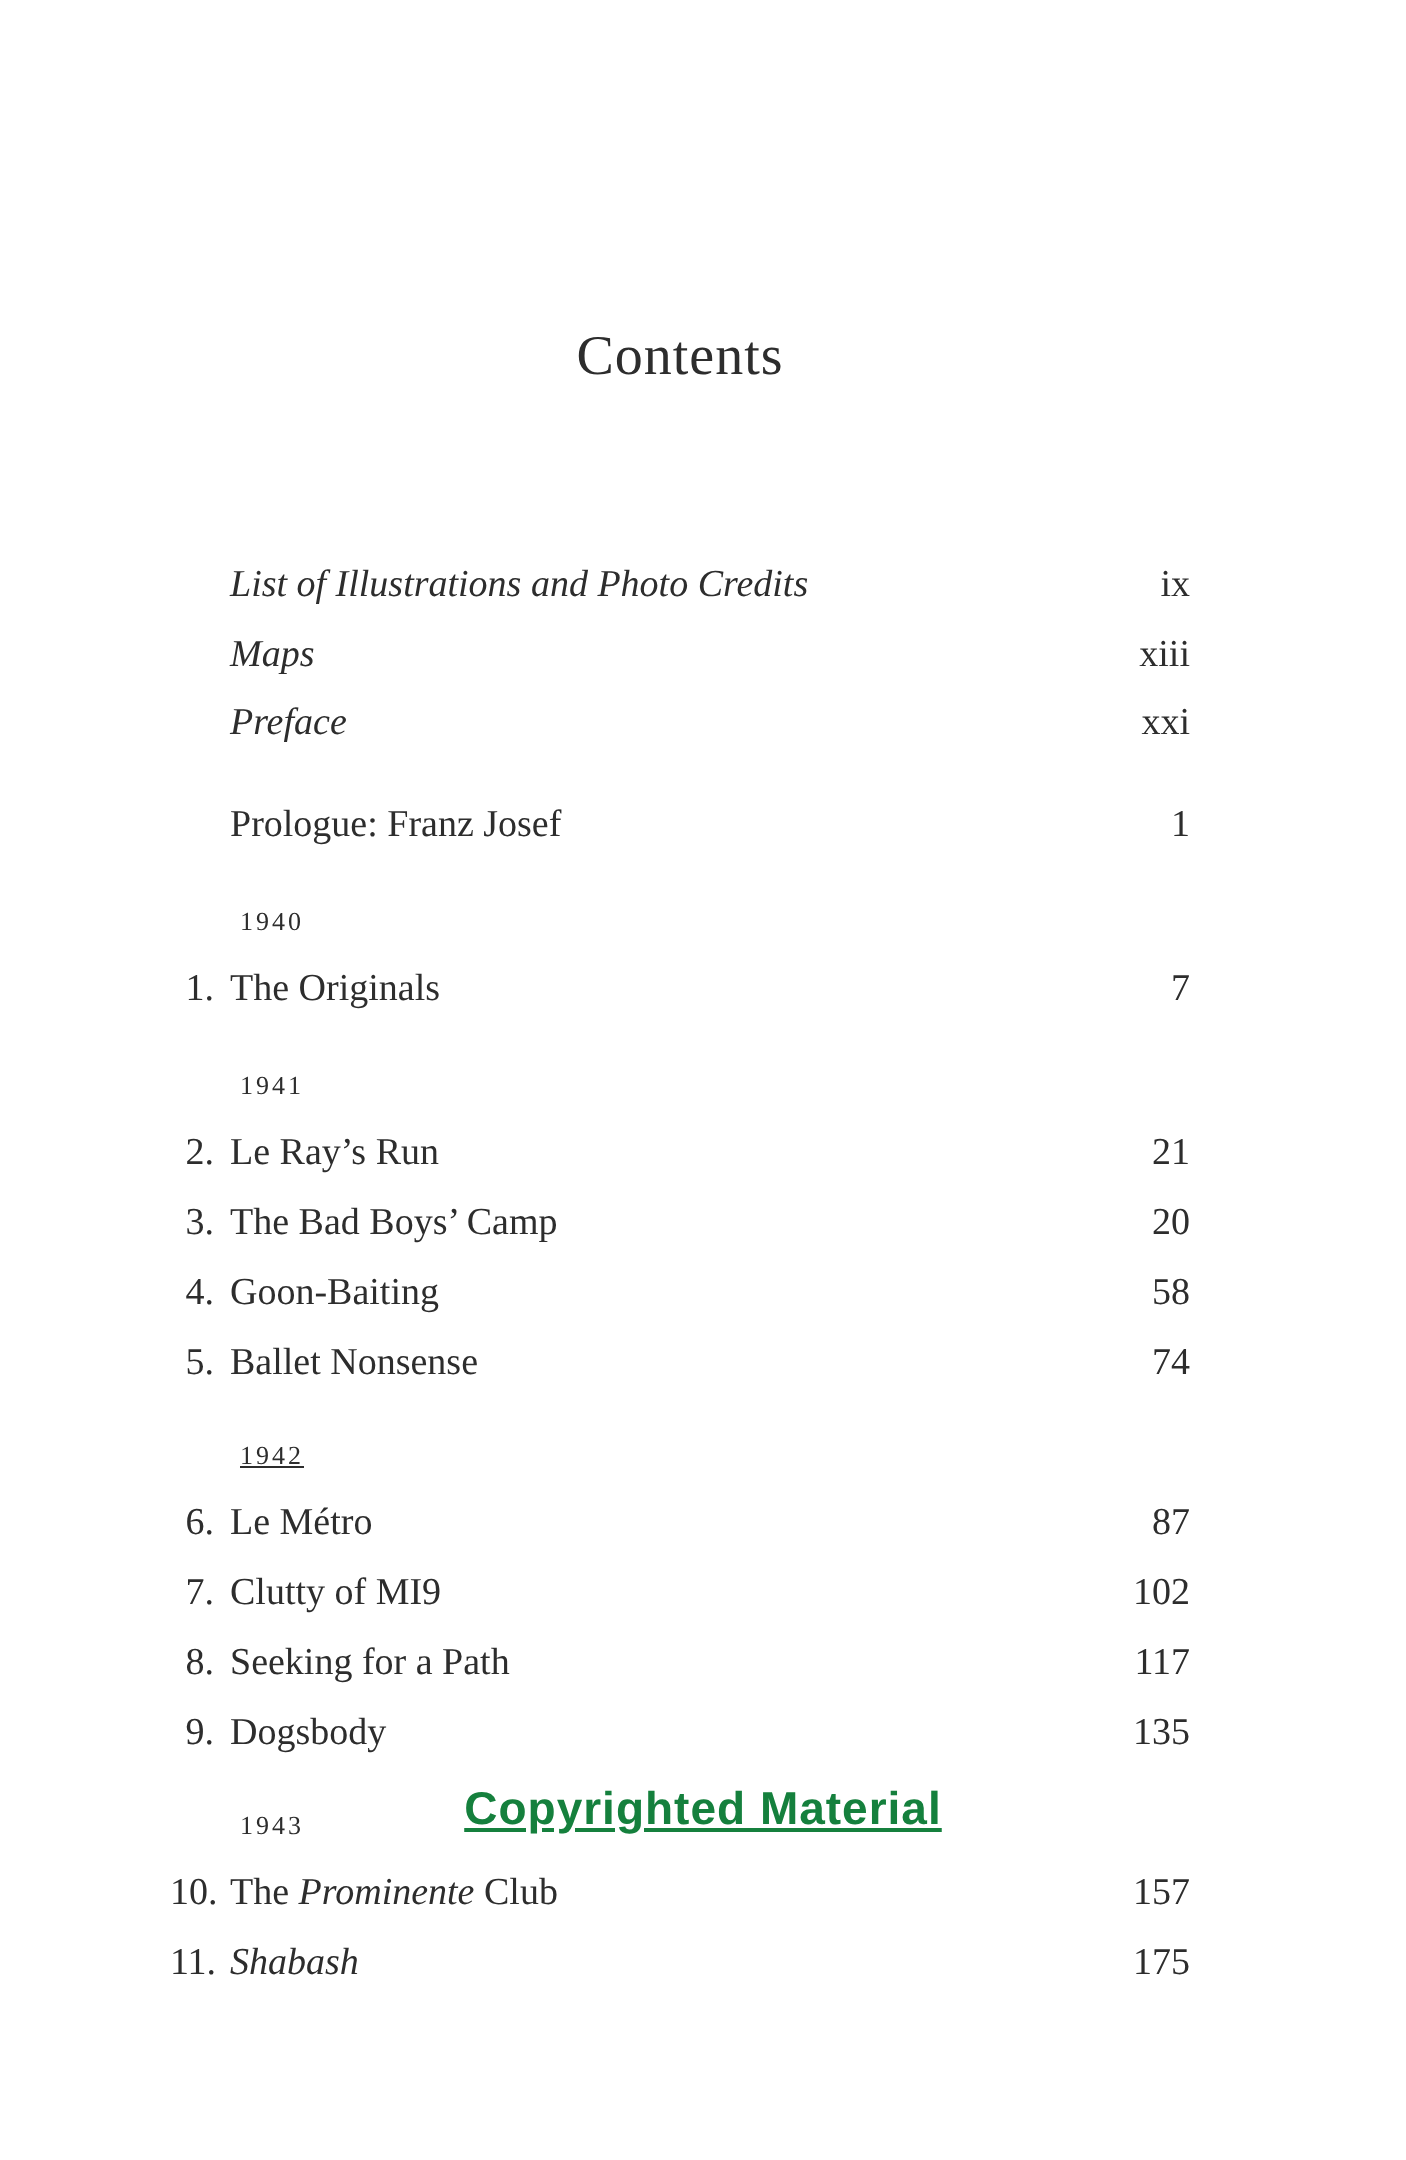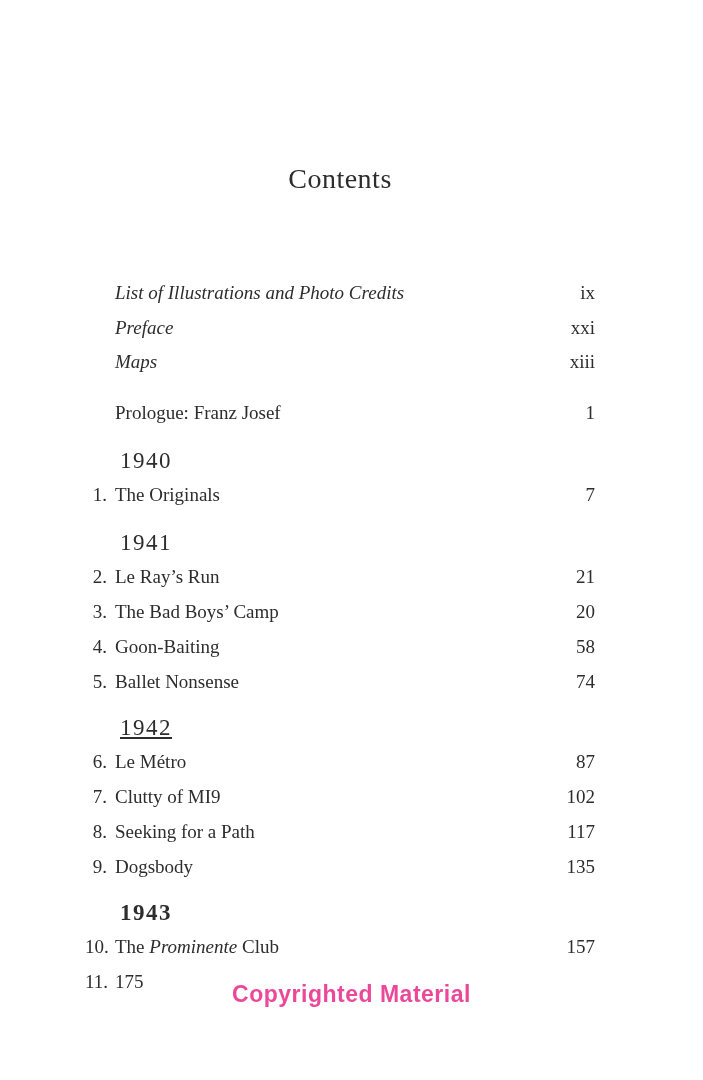--- a/index.html
+++ b/index.html
@@ -37,62 +37,63 @@
     width:22px;
     margin-right:8px;
     text-align:right;
   }
   .lbl { flex:1; }
   .pg { flex:none; text-align:right; }
   .ital { font-style:italic; }
   .row.year {
     height:32px; line-height:32px;
     padding-left:35px;
-    font-size:23px;
+    font-size:13px;
     letter-spacing:1.5px;
   }
   .row.prologue { margin-top:16px; }
   .row.y1940 { margin-top:15px; }
   .row.y1941 { margin-top:15px; }
   .row.y1942 { margin-top:13px;text-decoration:underline; }
-  .row.y1943 { margin-top:13px;font-weight:bold; }
+  .row.y1943 { margin-top:13px; }
   .watermark {
     position:absolute;
-    left:0; top:981px; width:703px;
+    left:0; top:891px; width:703px;
     text-align:center;
     font-family:"Liberation Sans", sans-serif;
     font-weight:bold;
     font-size:23px;
-    color:#ec4899;
+    color:#15803d;
     letter-spacing:0.5px;
+    text-decoration:underline;
   }
 </style>
 </head>
 <body>
 
 <div class="page">
 
   <h1 class="title">Contents</h1>
 
   <div class="toc">
 
     <div class="row fm">
       <span class="num"></span>
       <span class="lbl ital">List of Illustrations and Photo Credits</span>
       <span class="pg">ix</span>
     </div>
     <div class="row fm">
       <span class="num"></span>
-      <span class="lbl ital">Preface</span>
-      <span class="pg">xxi</span>
+      <span class="lbl ital">Maps</span>
+      <span class="pg">xiii</span>
     </div>
     <div class="row fm">
       <span class="num"></span>
-      <span class="lbl ital">Maps</span>
-      <span class="pg">xiii</span>
+      <span class="lbl ital">Preface</span>
+      <span class="pg">xxi</span>
     </div>
 
     <div class="row prologue">
       <span class="num"></span>
       <span class="lbl">Prologue: Franz Josef</span>
       <span class="pg">1</span>
     </div>
 
     <div class="row year y1940">1940</div>
     <div class="row ch">
@@ -146,20 +147,21 @@
     </div>
 
     <div class="row year y1943">1943</div>
     <div class="row ch">
       <span class="num">10.</span>
       <span class="lbl"><span>The </span><span class="ital">Prominente</span><span> Club</span></span>
       <span class="pg">157</span>
     </div>
     <div class="row ch">
       <span class="num">11.</span>
+      <span class="lbl ital">Shabash</span>
       <span class="pg">175</span>
     </div>
 
   </div>
 
   <div class="watermark">Copyrighted Material</div>
 
 </div>
 
 </body></html>

